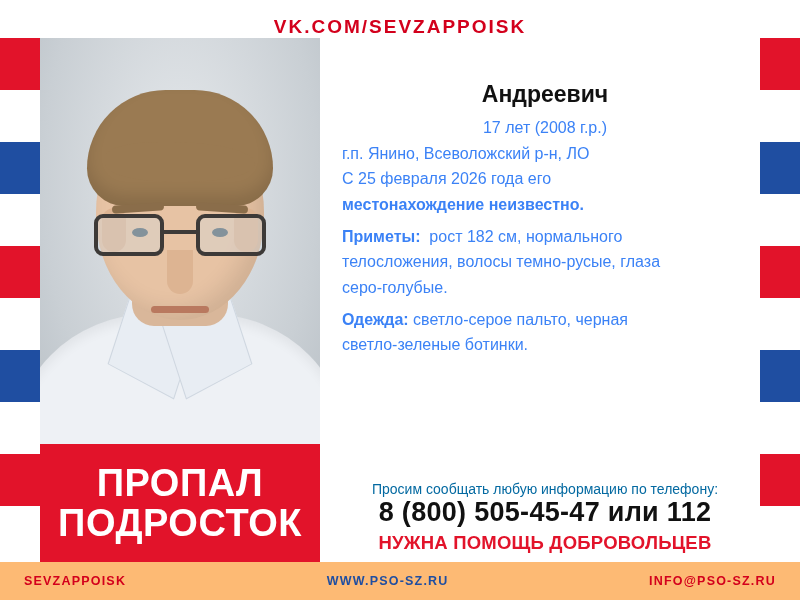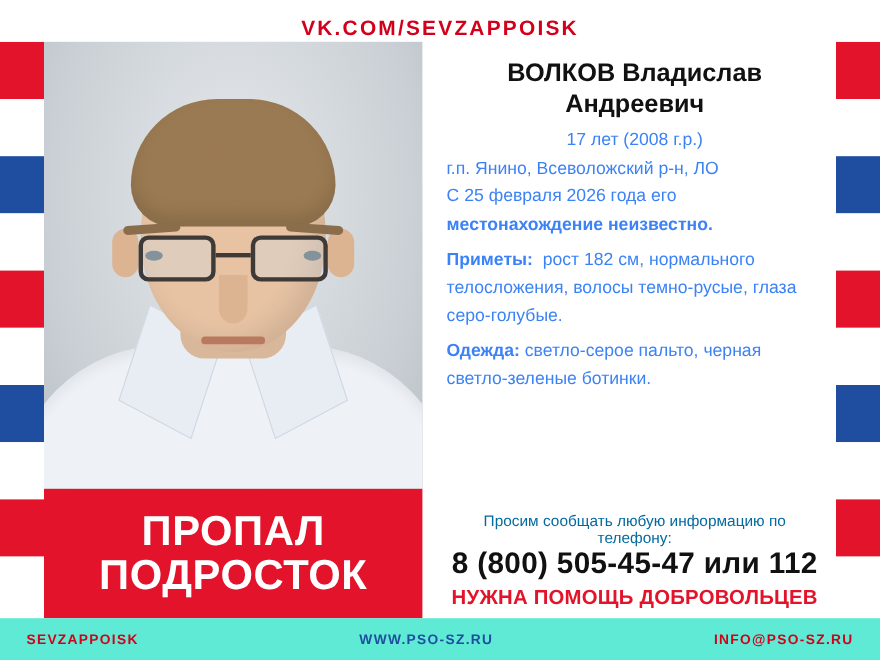--- a/index.html
+++ b/index.html
@@ -50,21 +50,21 @@
   }
   .chev.red { background: #e2132a; }
   .chev.blue { background: #1f4ea1; }
   .chev.white { background: #ffffff; }
 
   
   .bottom-bar {
     position: absolute;
     left: 0; right: 0; bottom: 0;
     height: 38px;
-    background: #5eead4;
+    background: #fdba74;
     display: flex;
     align-items: center;
     justify-content: space-between;
     padding: 0 24px;
   }
   .bottom-item {
     font-size: 12.5px;
     font-weight: bold;
     letter-spacing: 1.2px;
     color: #d3001c;
@@ -74,21 +74,21 @@
   
   .content {
     position: absolute;
     left: 40px; right: 40px; top: 38px; bottom: 38px;
     display: flex;
   }
 
   
   .photo-col {
     position: relative;
-    width: 344px;
+    width: 280px;
     background: #ffffff;
     display: flex;
     flex-direction: column;
   }
   .photo {
     position: relative;
     flex: 1;
     overflow: hidden;
     background: linear-gradient(180deg,#d9dde1 0%, #cdd3d8 45%, #c2c9cf 100%);
   }
@@ -346,21 +346,21 @@
         <div class="mouth"></div>
       </div>
       <div class="banner">
         <div class="banner-line1">ПРОПАЛ</div>
         <div class="banner-line2">ПОДРОСТОК</div>
       </div>
     </div>
 
     <div class="info-col">
       <div class="name">
-        <span>ВОЛКОВ Владислав</span><br>
+        <br>
         <span>Андреевич</span>
       </div>
 
       <div class="line center">17 лет (2008 г.р.)</div>
       <div class="line">г.п. Янино, Всеволожский р-н, ЛО</div>
       <div class="line">С 25 февраля 2026 года его</div>
       <div class="line"><b>местонахождение неизвестно.</b></div>
 
       <div class="desc-block">
         <div class="line">

